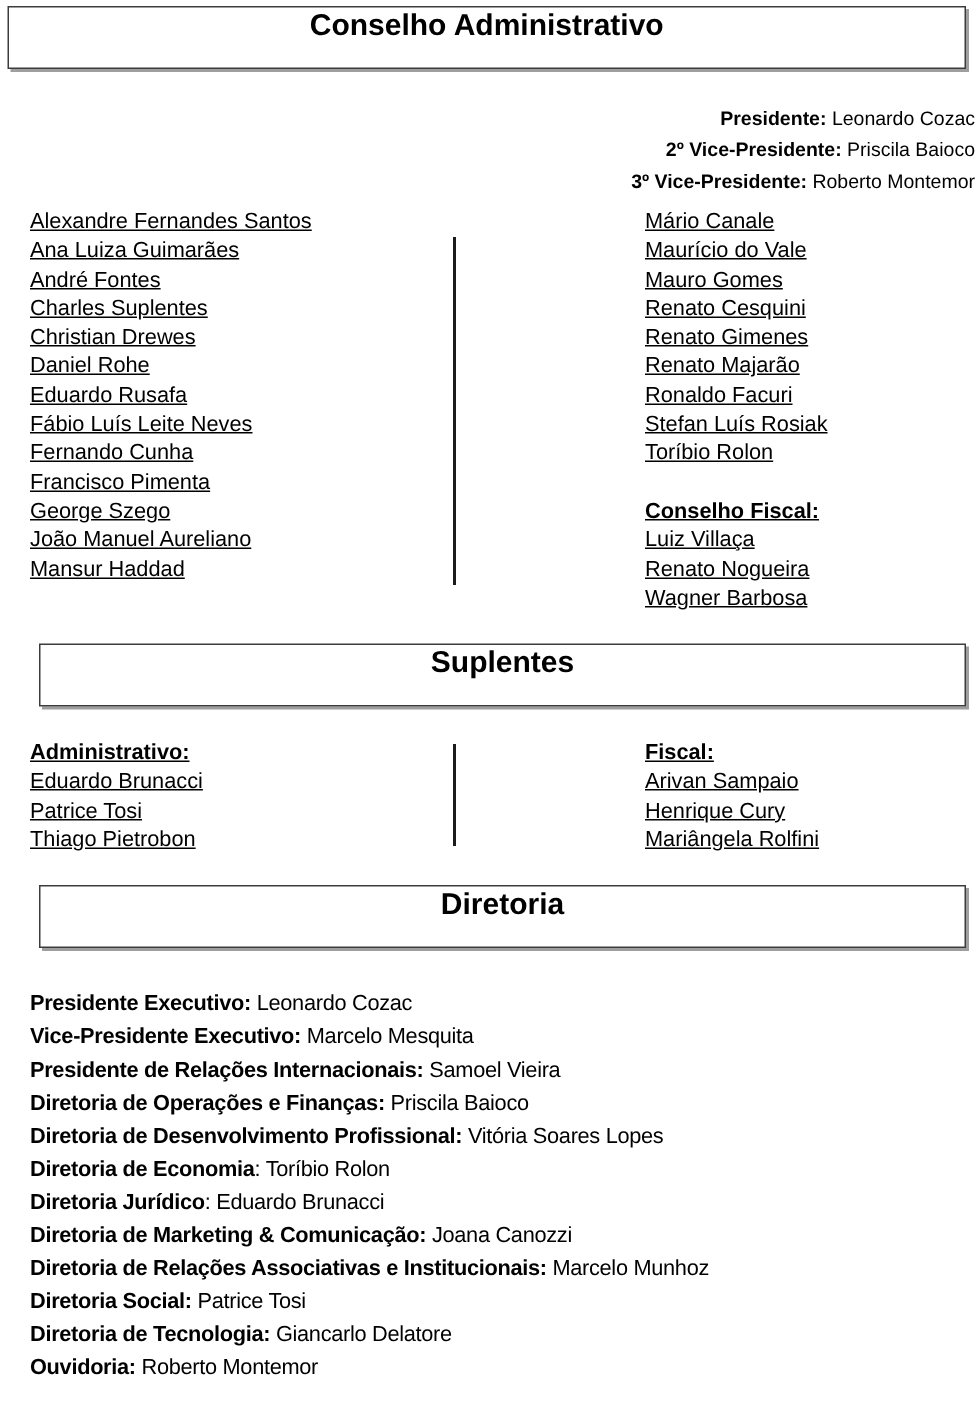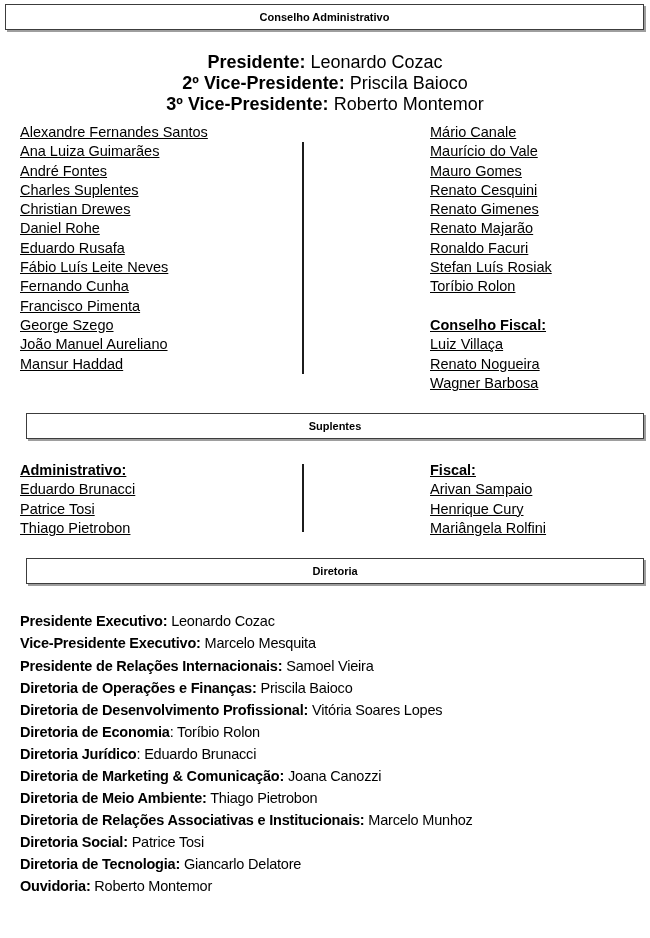--- a/index.html
+++ b/index.html
@@ -6,30 +6,30 @@
   body {
     width:650px; height:938px;
     font-family:"Liberation Sans", sans-serif;
     color:#000000;
     -webkit-font-smoothing:antialiased;
   }
   .page { position:relative; width:650px; height:938px; box-sizing:border-box; padding-top:4px; overflow:hidden; }
 
   .section-header {
     margin:0 6px 0 5px;
-    height:26px; line-height:25px;
+    height:42px; line-height:25px;
     border:1px solid #3c3c3c;
     box-shadow:2px 2px 0 #9e9e9e;
     background:#ffffff;
     text-align:center;
-    font-weight:bold; font-size:11px;
+    font-weight:bold; font-size:20px;
     box-sizing:border-box;
   }
 
-  .exec-block { margin-top:22px; text-align:center; font-size:18px; line-height:21px; }
+  .exec-block { margin-top:22px; text-align:right; font-size:13px; line-height:21px; }
   .b { font-weight:bold; }
 
   .cols { position:relative; display:grid; grid-template-columns:410px 1fr; padding-left:20px; font-size:14.5px; line-height:19.3px;text-decoration:underline; }
   .cols-conselho { margin-top:8px; }
   .cols-suplentes { margin-top:22px; }
   .nrow { white-space:nowrap; min-height:19.3px; }
 
   .vdivider { position:absolute; left:302px; width:2px; background:#1c1c1c; }
   .vd-conselho { top:19px; height:232px; }
   .vd-suplentes { top:3px; height:68px; }
@@ -115,20 +115,19 @@
 
   <div class="diretoria-list">
     <div class="drow"><span class="b">Presidente Executivo:</span><span> Leonardo Cozac</span></div>
     <div class="drow"><span class="b">Vice-Presidente Executivo:</span><span> Marcelo Mesquita</span></div>
     <div class="drow"><span class="b">Presidente de Relações Internacionais:</span><span> Samoel Vieira</span></div>
     <div class="drow"><span class="b">Diretoria de Operações e Finanças:</span><span> Priscila Baioco</span></div>
     <div class="drow"><span class="b">Diretoria de Desenvolvimento Profissional:</span><span> Vitória Soares Lopes</span></div>
     <div class="drow"><span class="b">Diretoria de Economia</span><span>: Toríbio Rolon</span></div>
     <div class="drow"><span class="b">Diretoria Jurídico</span><span>: Eduardo Brunacci</span></div>
     <div class="drow"><span class="b">Diretoria de Marketing &amp; Comunicação:</span><span> Joana Canozzi</span></div>
-    <div class="drow"><span class="b">Diretoria de Meio Ambiente:</span><span> Thiago Pietrobon</span></div>
     <div class="drow"><span class="b">Diretoria de Relações Associativas e Institucionais:</span><span> Marcelo Munhoz</span></div>
     <div class="drow"><span class="b">Diretoria Social:</span><span> Patrice Tosi</span></div>
     <div class="drow"><span class="b">Diretoria de Tecnologia:</span><span> Giancarlo Delatore</span></div>
     <div class="drow"><span class="b">Ouvidoria:</span><span> Roberto Montemor</span></div>
   </div>
 
 </div>
 
 </body></html>

